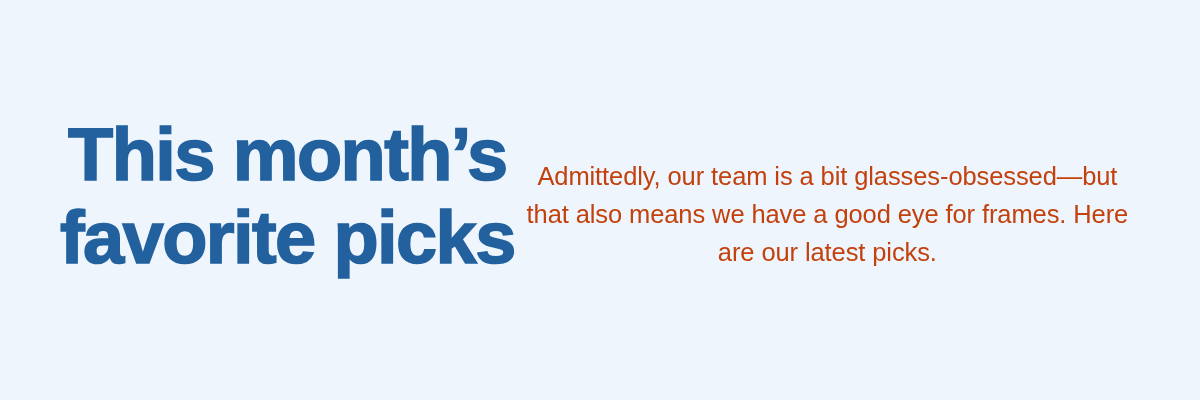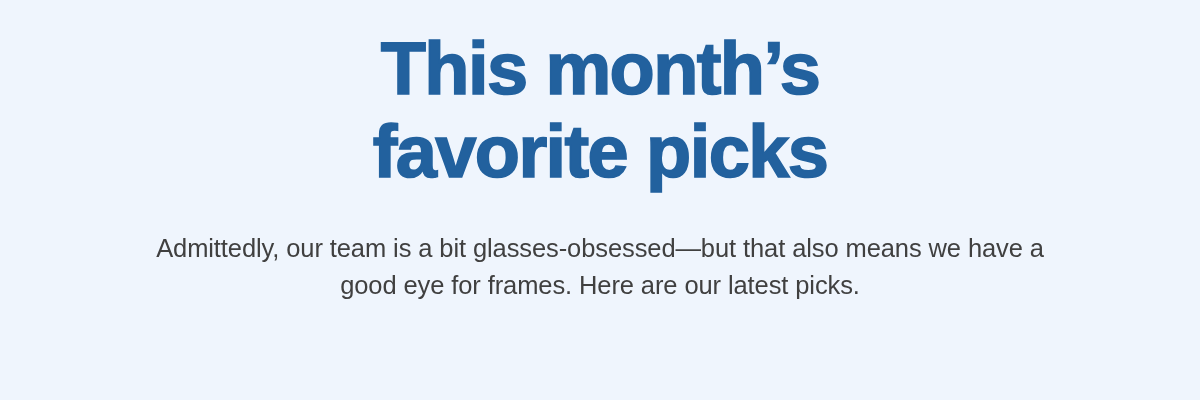--- a/index.html
+++ b/index.html
@@ -15,21 +15,21 @@
     font-family: "Liberation Sans", sans-serif;
     -webkit-font-smoothing: antialiased;
   }
 
   .hero {
     box-sizing: border-box;
     width: 1200px;
     height: 400px;
     background: #eff5fd;
     display: flex;
-    flex-direction: column;
+    flex-direction: row;
     align-items: center;
     justify-content: flex-start;
     padding: 28px 60px 34px 60px;
   }
 
   .hero-heading {
     margin: 0;
     padding: 0;
     color: #22619e;
     font-family: "Liberation Sans", sans-serif;
@@ -64,17 +64,17 @@
 </head>
 <body style="background: rgb(239, 245, 253);">
 
 <div class="hero" style="background: rgb(239, 245, 253);">
 
   <h1 class="hero-heading" style="color: rgb(34, 97, 158); -webkit-text-stroke: 1.6px rgb(34, 97, 158);">
     <span class="line">This month’s</span>
     <span class="line">favorite picks</span>
   </h1>
 
-  <p class="hero-subtext" style="color: #404040;">
+  <p class="hero-subtext" style="color: #c2410c;">
     <span>Admittedly, our team is a bit glasses-obsessed—but that also means we have a good eye for frames. Here are our latest picks.</span>
   </p>
 
 </div>
 
 </body></html>

